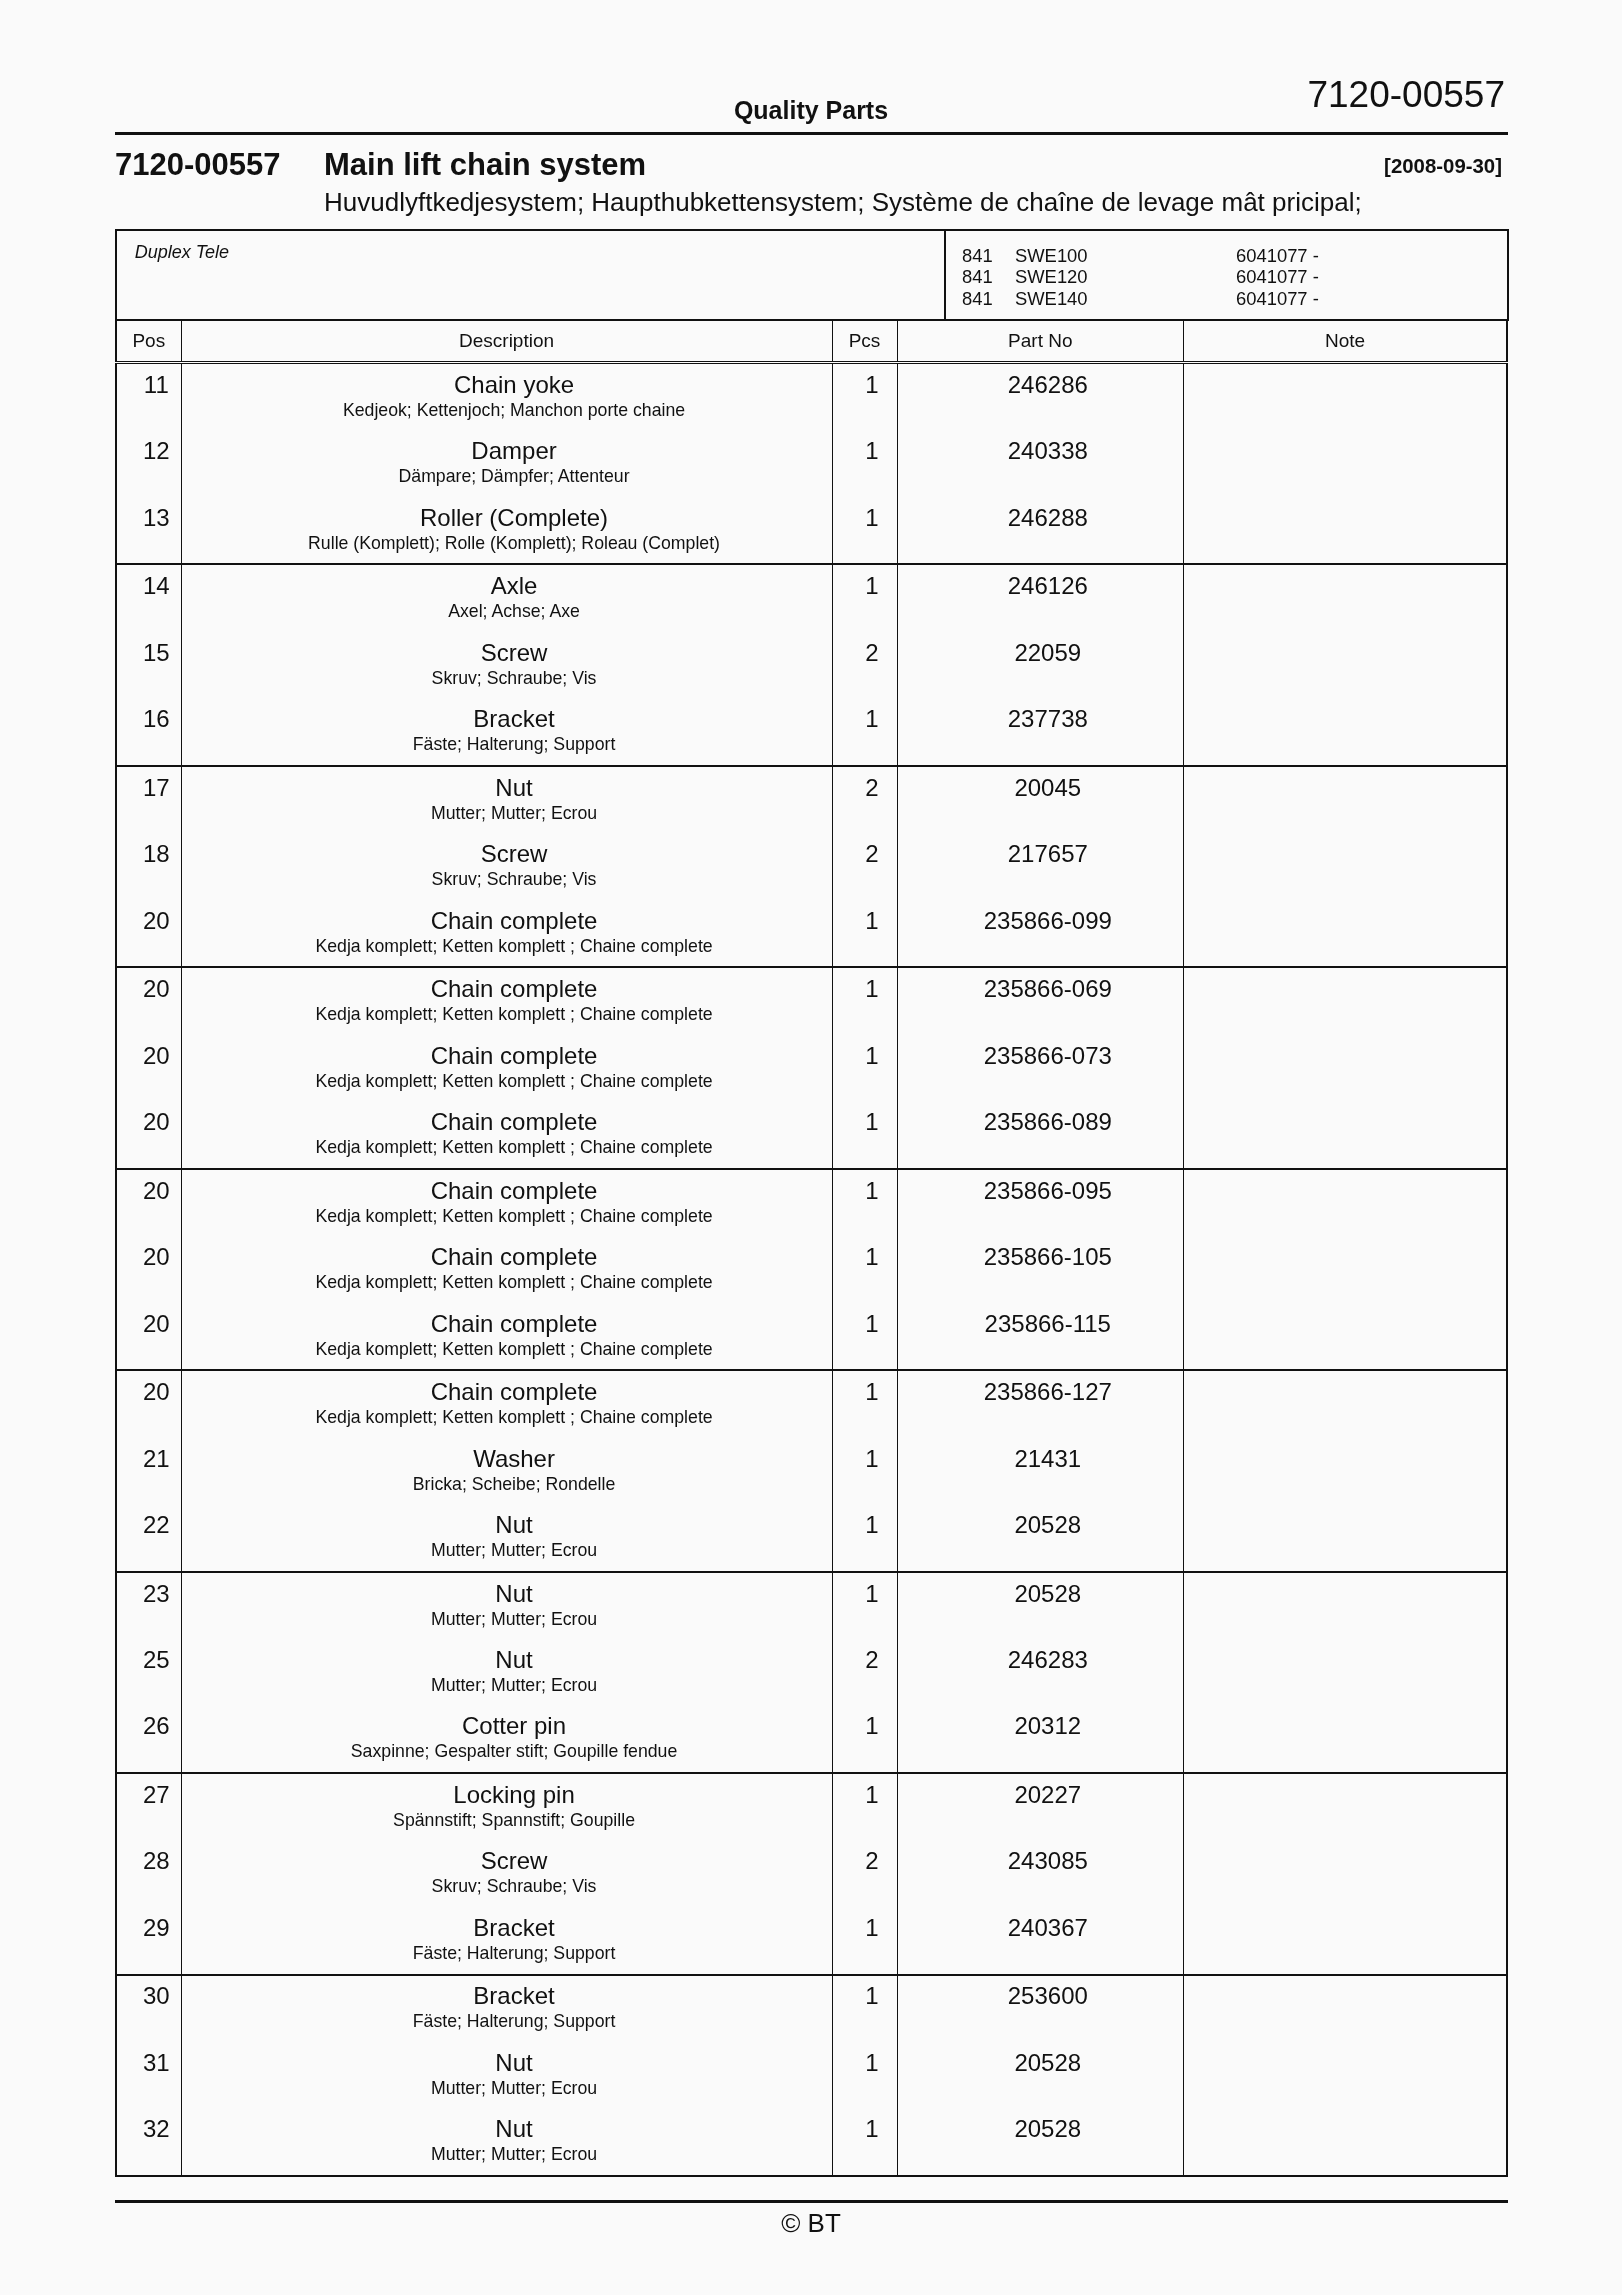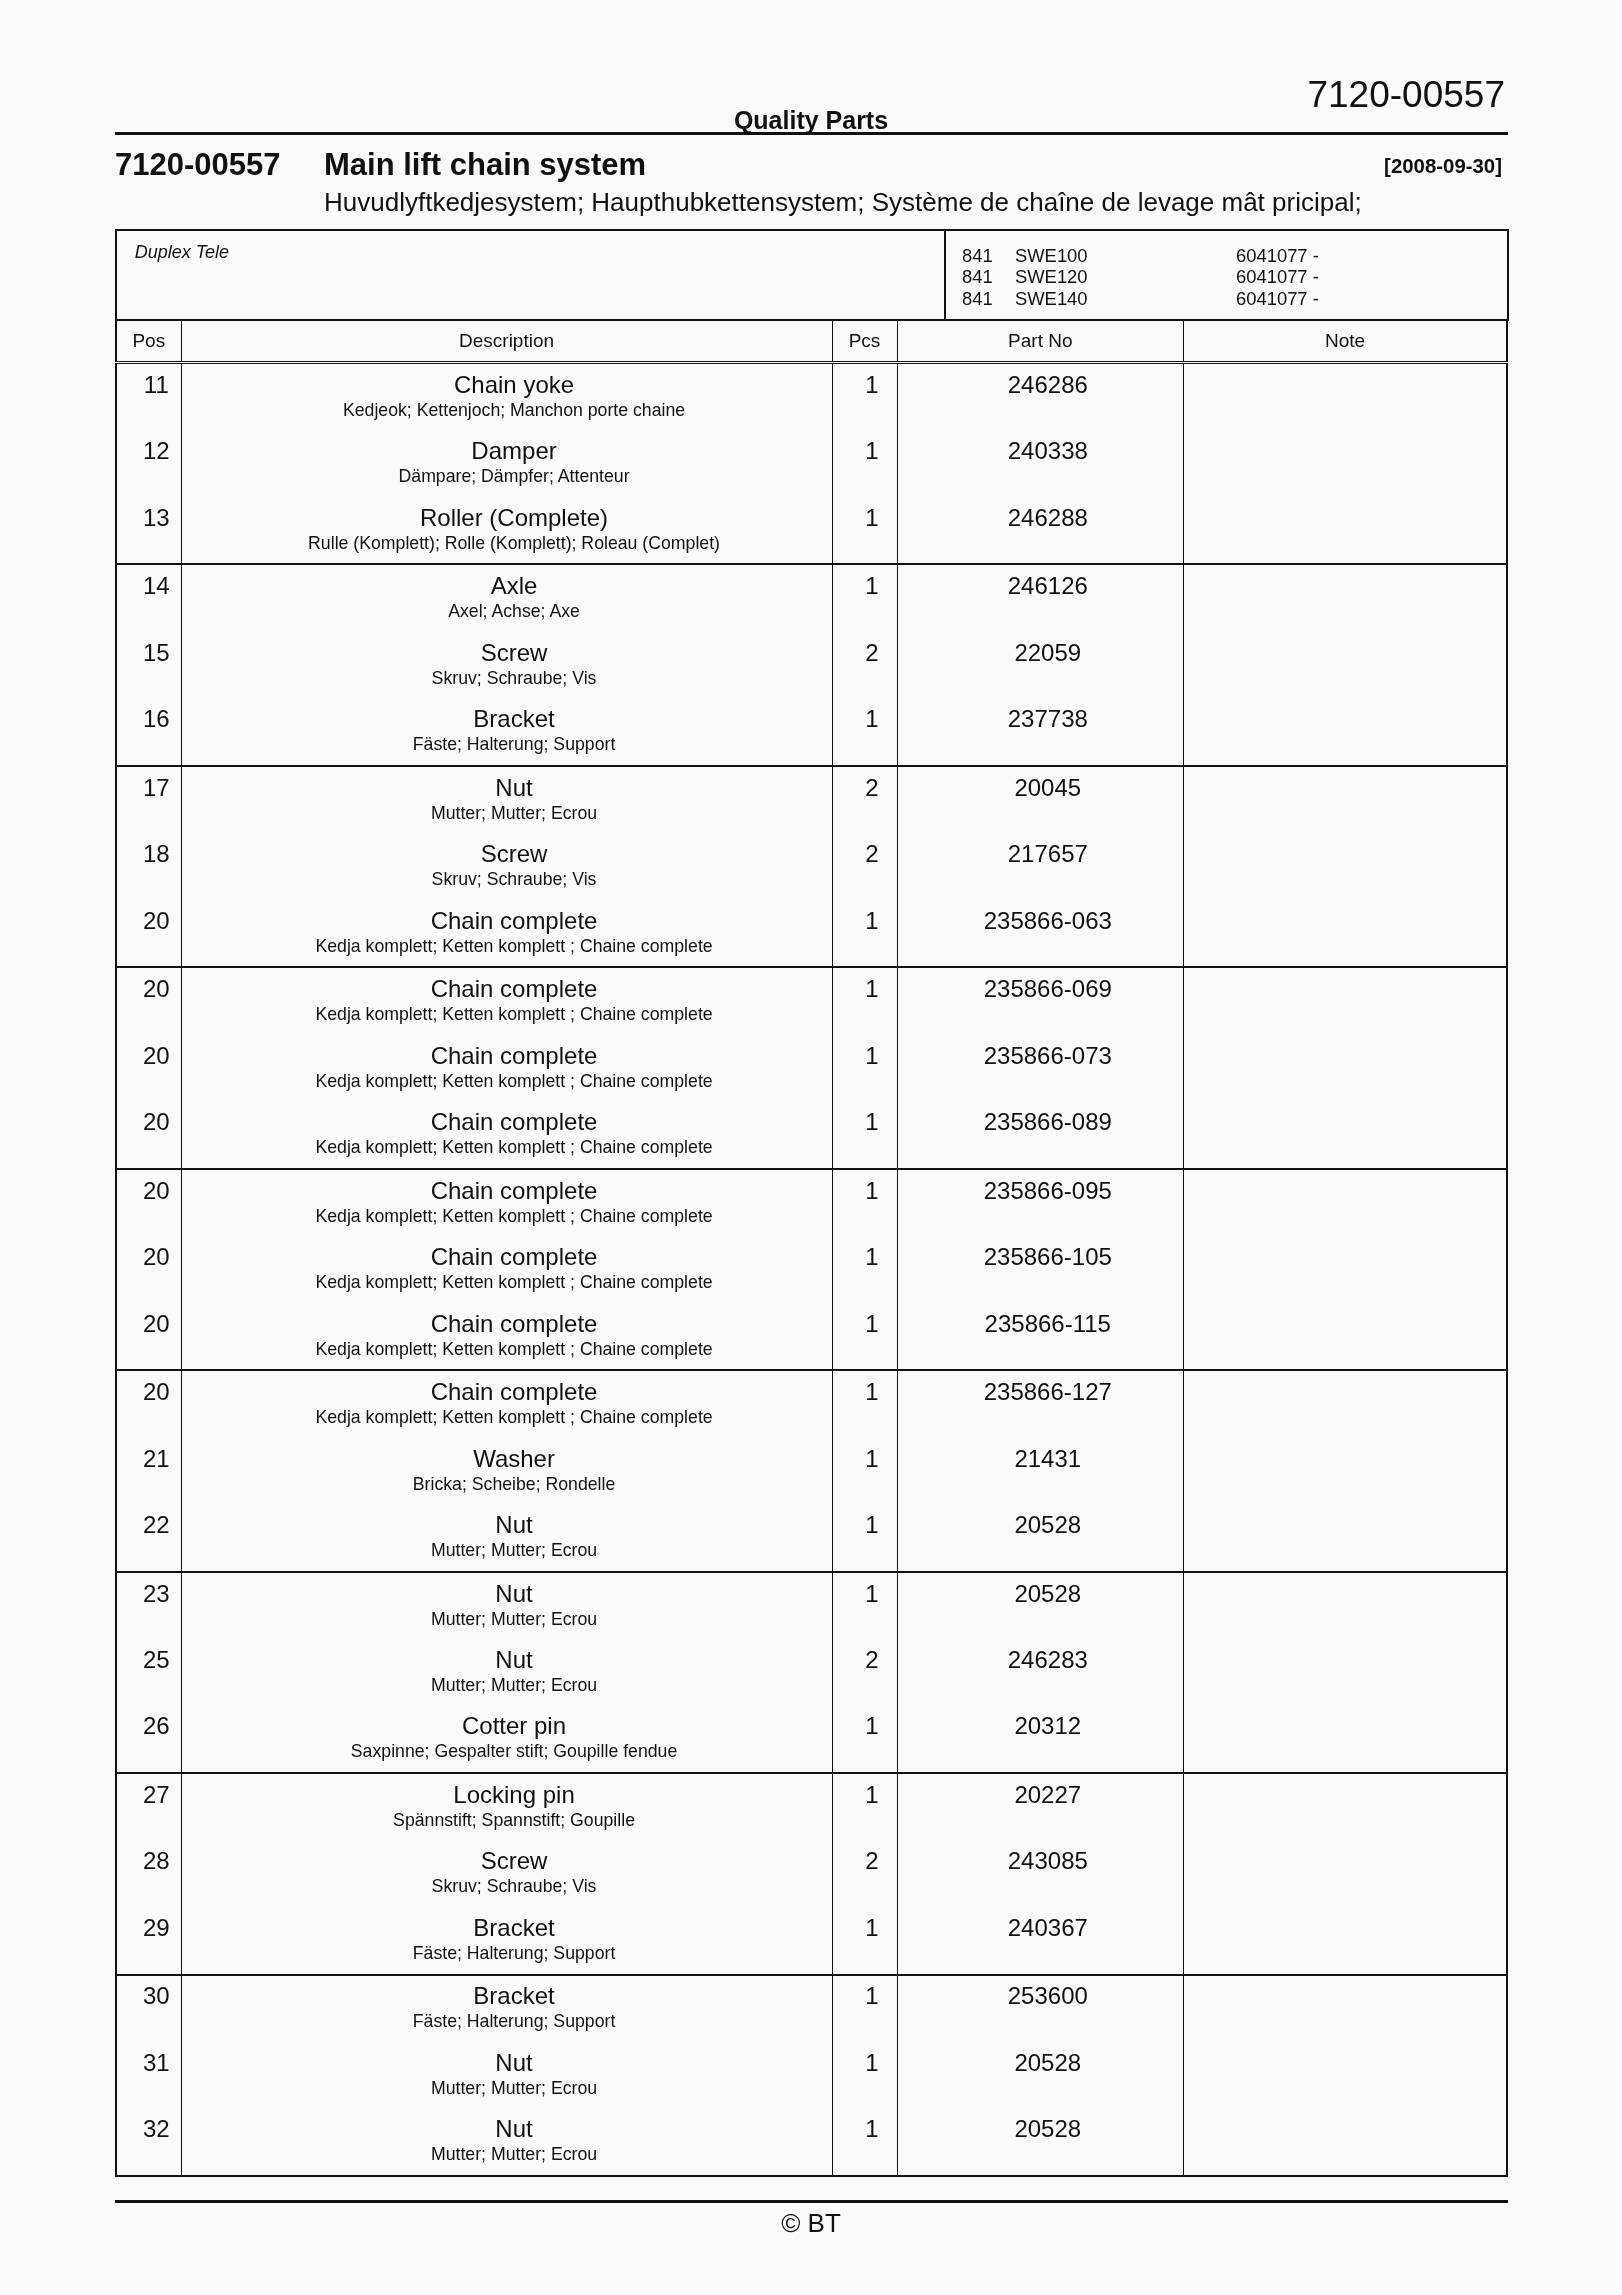--- a/index.html
+++ b/index.html
@@ -2,21 +2,21 @@
 <html style="font-size:11px"><head>
 <meta charset="utf-8">
 <style>
   html, body { margin: 0; padding: 0; }
   body {
     width: 1622px; height: 2295px; background: #fafafa; position: relative;
     font-family: "Liberation Sans", sans-serif; color: #111;
   }
   .abs { position: absolute; }
   #doc-number-top { right: 117px; top: 76px; font-size: 37px; line-height: 1; }
-  #brand-heading { left: 0; width: 1622px; top: 106px; text-align: center; font-size: 25px; font-weight: bold; }
+  #brand-heading { left: 0; width: 1622px; top: 96px; text-align: center; font-size: 25px; font-weight: bold; }
   #header-rule { left: 115px; width: 1393px; top: 132px; height: 2.7px; background: #111; }
   #assembly-number { left: 115px; top: 147px; font-size: 31px; font-weight: bold; }
   #assembly-title { left: 324px; top: 147px; font-size: 31px; font-weight: bold; }
   #assembly-date { right: 120px; top: 155px; font-size: 20.4px; font-weight: bold; }
   #assembly-translations { left: 324px; top: 187px; font-size: 26px; text-align: center; }
 
   #model-box {
     left: 115px; top: 229px; width: 1390px; height: 90px;
     border: 2.7px solid #111; border-bottom: none;
   }
@@ -178,21 +178,21 @@
         <td class="partno">217657</td>
         <td class="note"></td>
       </tr>
       <tr class="grp-end">
         <td class="pos">20</td>
         <td class="desc">
           <div class="main">Chain complete</div>
           <div class="sub">Kedja komplett; Ketten komplett ; Chaine complete</div>
         </td>
         <td class="pcs">1</td>
-        <td class="partno">235866-063</td>
+        <td class="partno">235866-099</td>
         <td class="note"></td>
       </tr>
       <tr>
         <td class="pos">20</td>
         <td class="desc">
           <div class="main">Chain complete</div>
           <div class="sub">Kedja komplett; Ketten komplett ; Chaine complete</div>
         </td>
         <td class="pcs">1</td>
         <td class="partno">235866-069</td>

